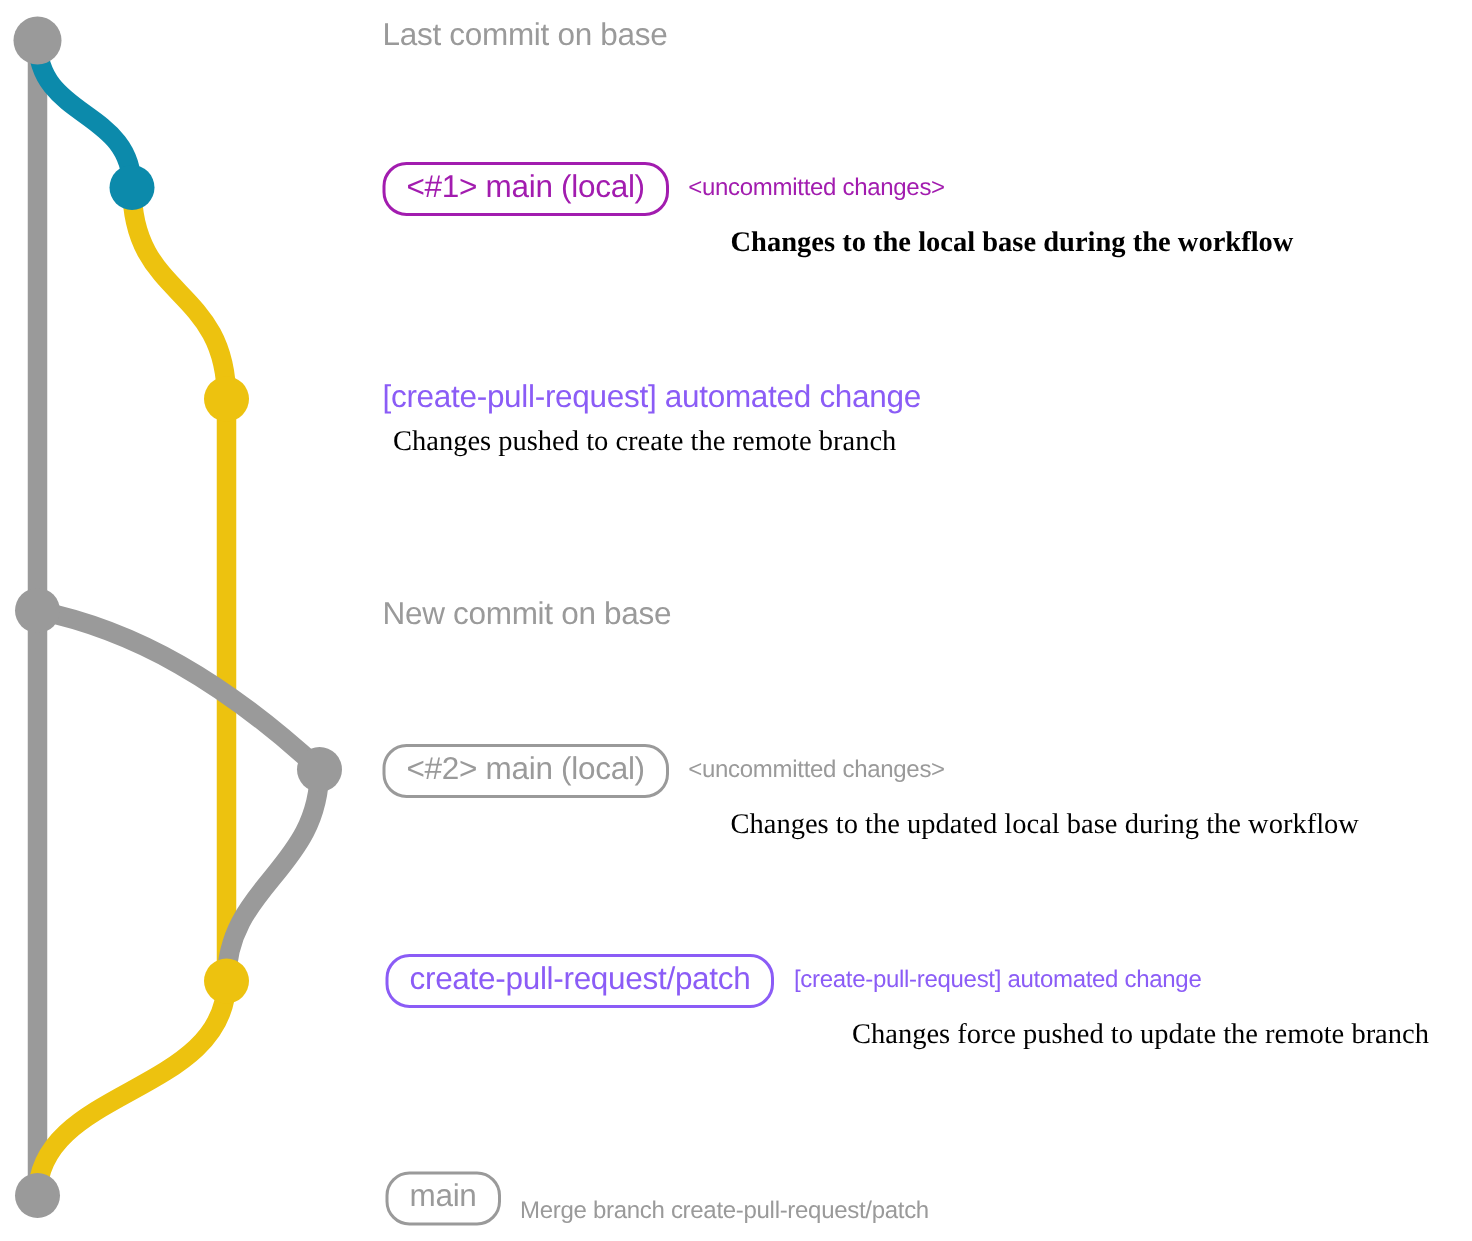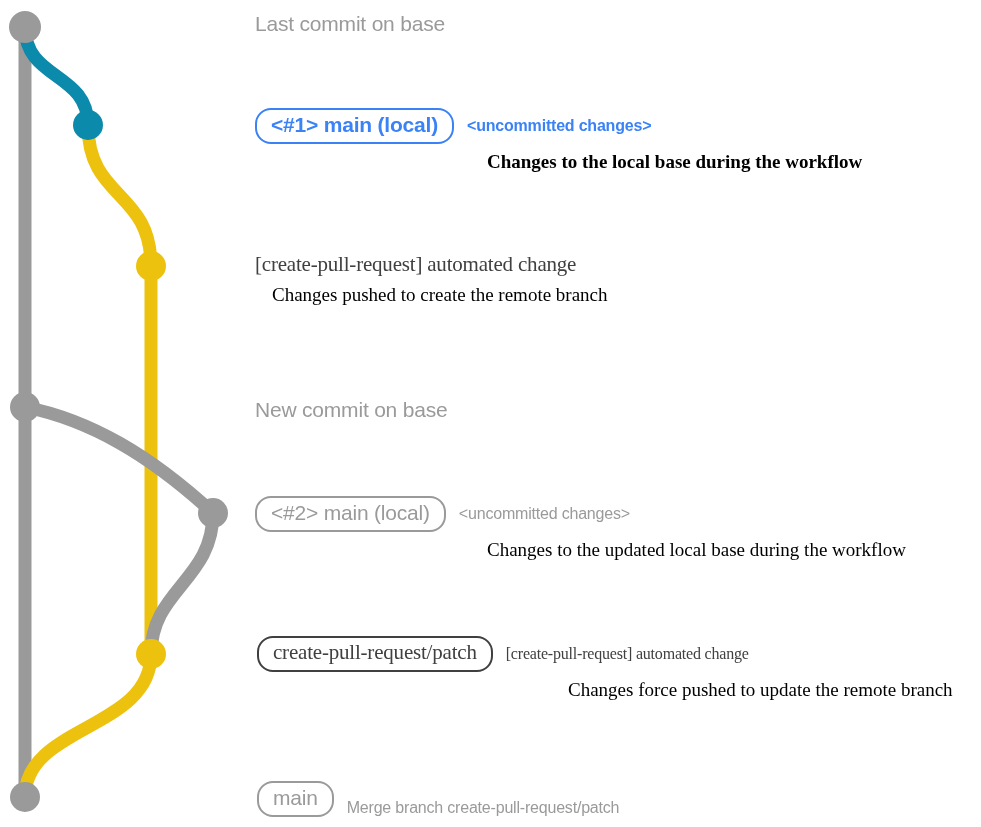--- a/index.html
+++ b/index.html
@@ -73,22 +73,22 @@
   .desc {
     font-family: "Liberation Serif", serif;
     font-size: 19px;
     color: #000000;
     letter-spacing: 0px;
     margin-top: 7px;
     white-space: nowrap;
   }
 
   .c-gray   { color: #9a9a9a; }
-  .c-teal   { color: #3b82f6; font-weight: bold; }
-  .c-yellow { color: #404040; font-family: Liberation Serif, serif; }
+  .c-teal   { color: #a21caf; }
+  .c-yellow { color: #8b5cf6; }
 </style>
 </head>
 <body>
 
 <svg id="graph-canvas" viewBox="0 0 981 827">
   <g fill="none" stroke-linecap="round" stroke-width="13">
 
     <path d="M 25 27 L 25 797" stroke="#9a9a9a"></path>
 
     <path d="M 25 27 C 25 80, 88 72, 88 125" stroke="#0c8aab"></path>
@@ -121,21 +121,21 @@
     <span class="plain-subject c-gray">Last commit on base</span>
   </div>
 
   <div class="row-stack" style="left:255px; top:108px;">
     <span class="pill c-teal">&lt;#1&gt; main (local)</span><span class="subject c-teal">&lt;uncommitted changes&gt;</span>
     <div class="desc" style="margin-left:232px;font-weight:bold;">Changes to the local base during the workflow</div>
   </div>
 
   <div class="row-stack" style="left:255px; top:253px;">
     <span class="plain-subject c-yellow">[create-pull-request] automated change</span>
-    <div class="desc" style="margin-left:17px;">Changes pushed to create the remote branch</div>
+    <div class="desc" style="margin-left:7px;">Changes pushed to create the remote branch</div>
   </div>
 
   <div class="row" style="left:255px; top:398px;">
     <span class="plain-subject c-gray">New commit on base</span>
   </div>
 
   <div class="row-stack" style="left:255px; top:496px;">
     <span class="pill c-gray">&lt;#2&gt; main (local)</span><span class="subject c-gray">&lt;uncommitted changes&gt;</span>
     <div class="desc" style="margin-left:232px;">Changes to the updated local base during the workflow</div>
   </div>

